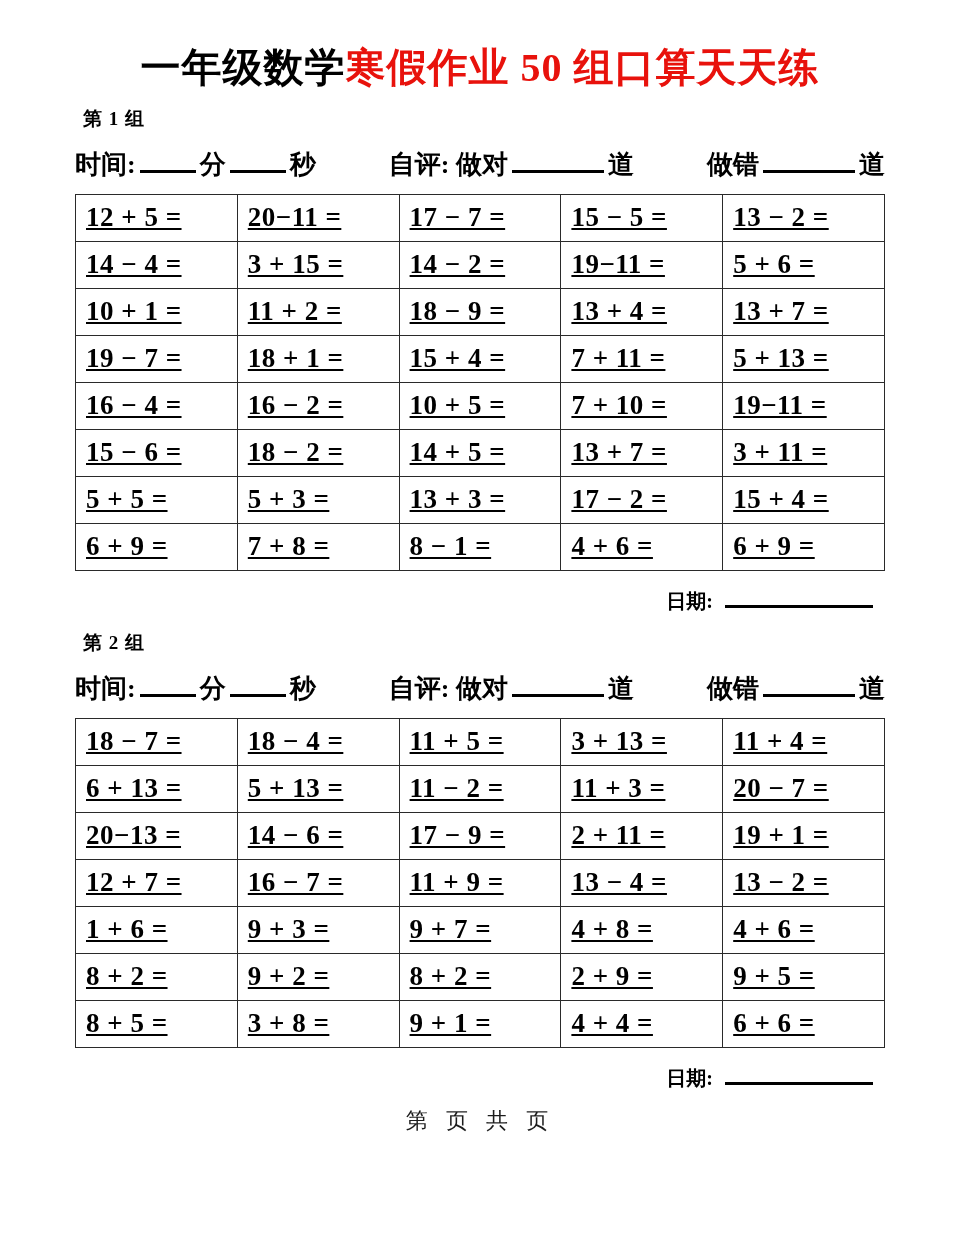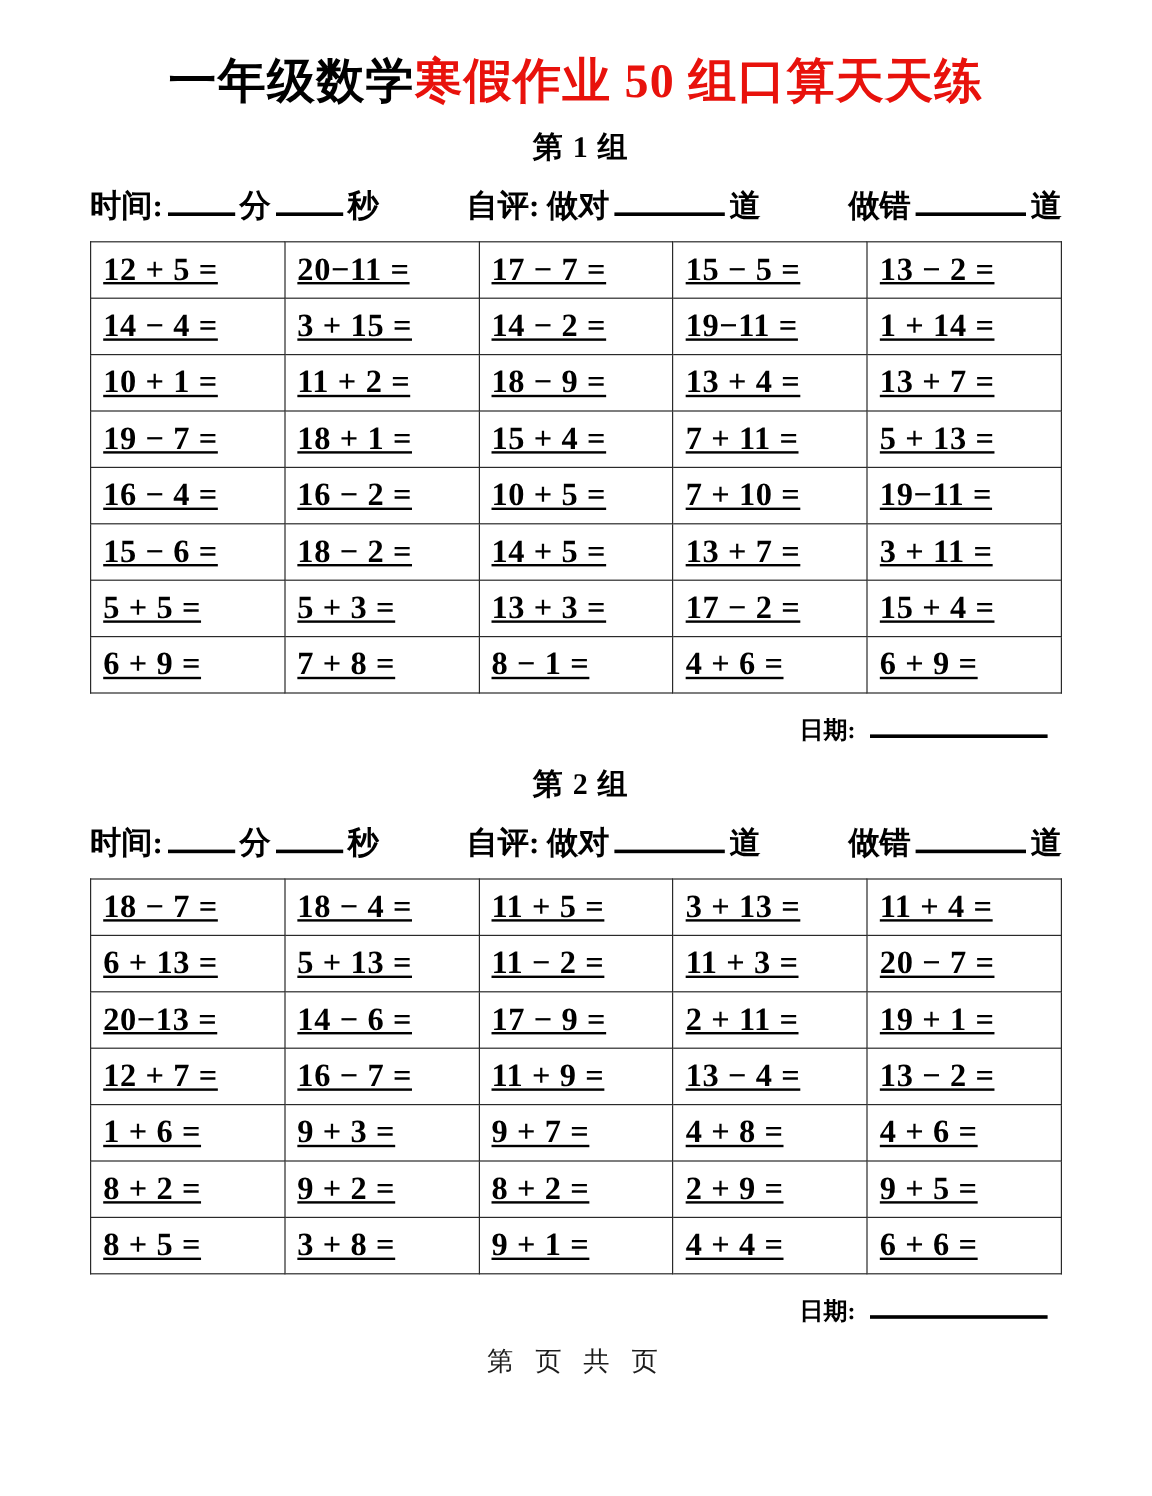--- a/index.html
+++ b/index.html
@@ -18,25 +18,24 @@
     text-align:center;
     font-size:40px;
     font-weight:bold;
     line-height:1.12;
     letter-spacing:1px;
     white-space:nowrap;
   }
   .title .t-black { color:#000; }
   .title .t-red { color:#e8120c; }
   .group-heading {
-    font-size:25px;
+    font-size:19px;
     font-weight:bold;
     margin:15px 0 0 8px;
     letter-spacing:1px;
-    text-align:center;
   }
   .meta-row {
     display:flex;
     justify-content:space-between;
     align-items:baseline;
     font-size:26px;
     font-weight:bold;
     margin-top:11px;
     white-space:nowrap;
   }
@@ -121,21 +120,21 @@
           <td>20−11 =</td>
           <td>17 − 7 =</td>
           <td>15 − 5 =</td>
           <td>13 − 2 =</td>
         </tr>
         <tr>
           <td>14 − 4 =</td>
           <td>3 + 15 =</td>
           <td>14 − 2 =</td>
           <td>19−11 =</td>
-          <td>1 + 14 =</td>
+          <td>5 + 6 =</td>
         </tr>
         <tr>
           <td>10 + 1 =</td>
           <td>11 + 2 =</td>
           <td>18 − 9 =</td>
           <td>13 + 4 =</td>
           <td>13 + 7 =</td>
         </tr>
         <tr>
           <td>19 − 7 =</td>

